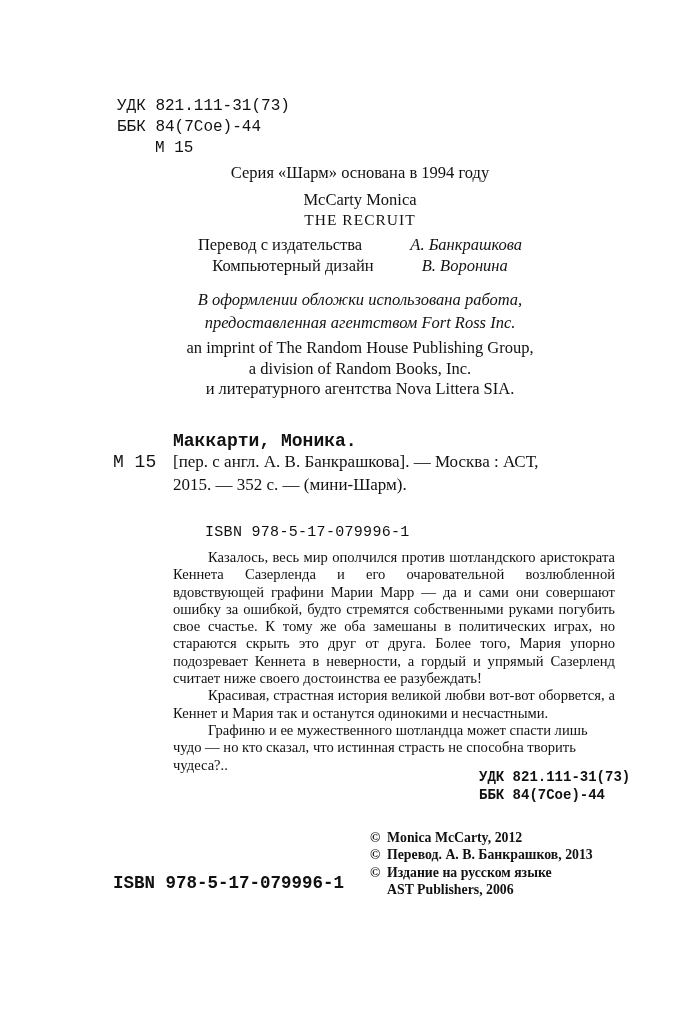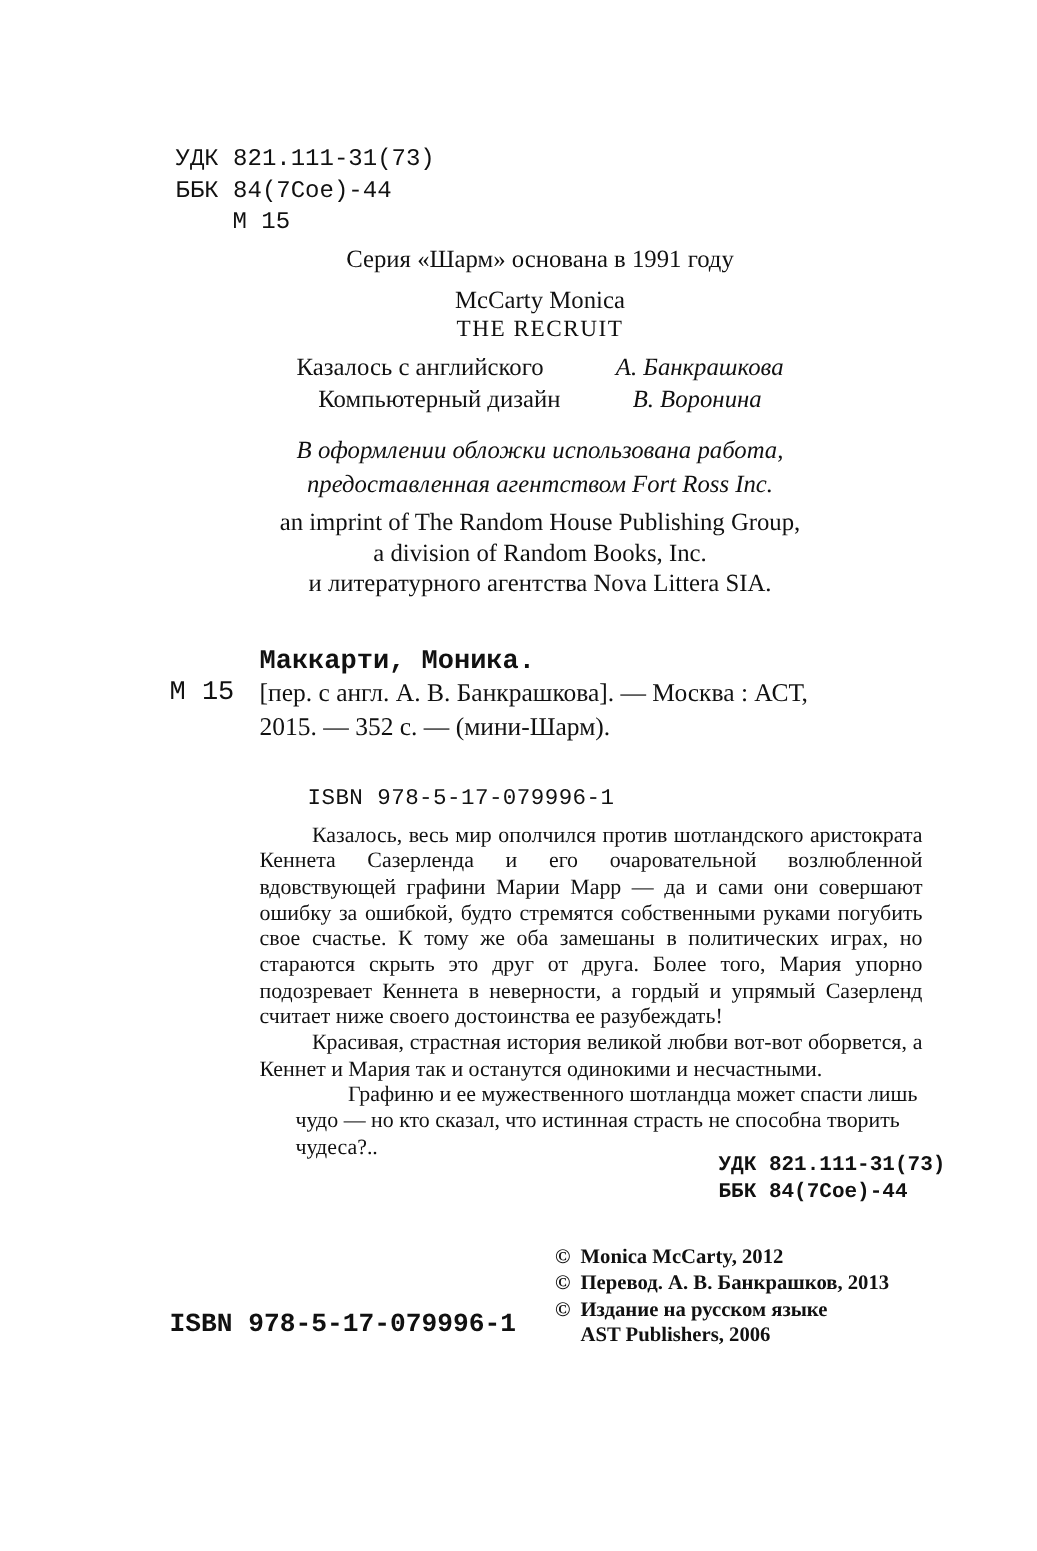--- a/index.html
+++ b/index.html
@@ -49,21 +49,21 @@
     .card-isbn {
       left: 205px; top: 523px; font-size: 15px; line-height: 20px; letter-spacing: 0.3px;
     }
     .annotation {
       position: absolute;
       left: 173px; top: 549px; width: 442px;
       font-size: 14.6px; line-height: 17.3px;
       text-align: justify;
     }
     .annotation p { margin: 0; text-indent: 35px; }
-    .annotation .last { text-align: left; margin-left: 24px; }
+    .annotation .last { text-align: left; }
     .bottom-codes {
       left: 479px; top: 769px; font-size: 14px; font-weight: bold; line-height: 17.5px;
     }
     .copyright {
       position: absolute;
       left: 370px; top: 829px;
       font-size: 13.8px; font-weight: bold; line-height: 17.3px;
       white-space: nowrap;
     }
     .copyright .row { display: flex; }
@@ -74,29 +74,29 @@
   </style>
 </head>
 <body>
 
 <div class="abs lib-codes">
   <div>УДК 821.111-31(73)</div>
   <div>ББК 84(7Сое)-44</div>
   <div class="m15">М 15</div>
 </div>
 
-<div class="center-block series">Серия «Шарм» основана в 1991 году</div>
+<div class="center-block series">Серия «Шарм» основана в 1994 году</div>
 
 <div class="center-block author-en">
   <div>McCarty Monica</div>
   <div class="title">THE RECRUIT</div>
 </div>
 
 <div class="center-block credits">
-  <div><span>Казалось с английского </span><span class="it">А. Банкрашкова</span></div>
+  <div><span>Перевод с издательства </span><span class="it">А. Банкрашкова</span></div>
   <div><span>Компьютерный дизайн </span><span class="it">В. Воронина</span></div>
 </div>
 
 <div class="center-block cover-note">
   <div>В оформлении обложки использована работа,</div>
   <div>предоставленная агентством Fort Ross Inc.</div>
 </div>
 
 <div class="center-block permission">
   <div>an imprint of The Random House Publishing Group,</div>

